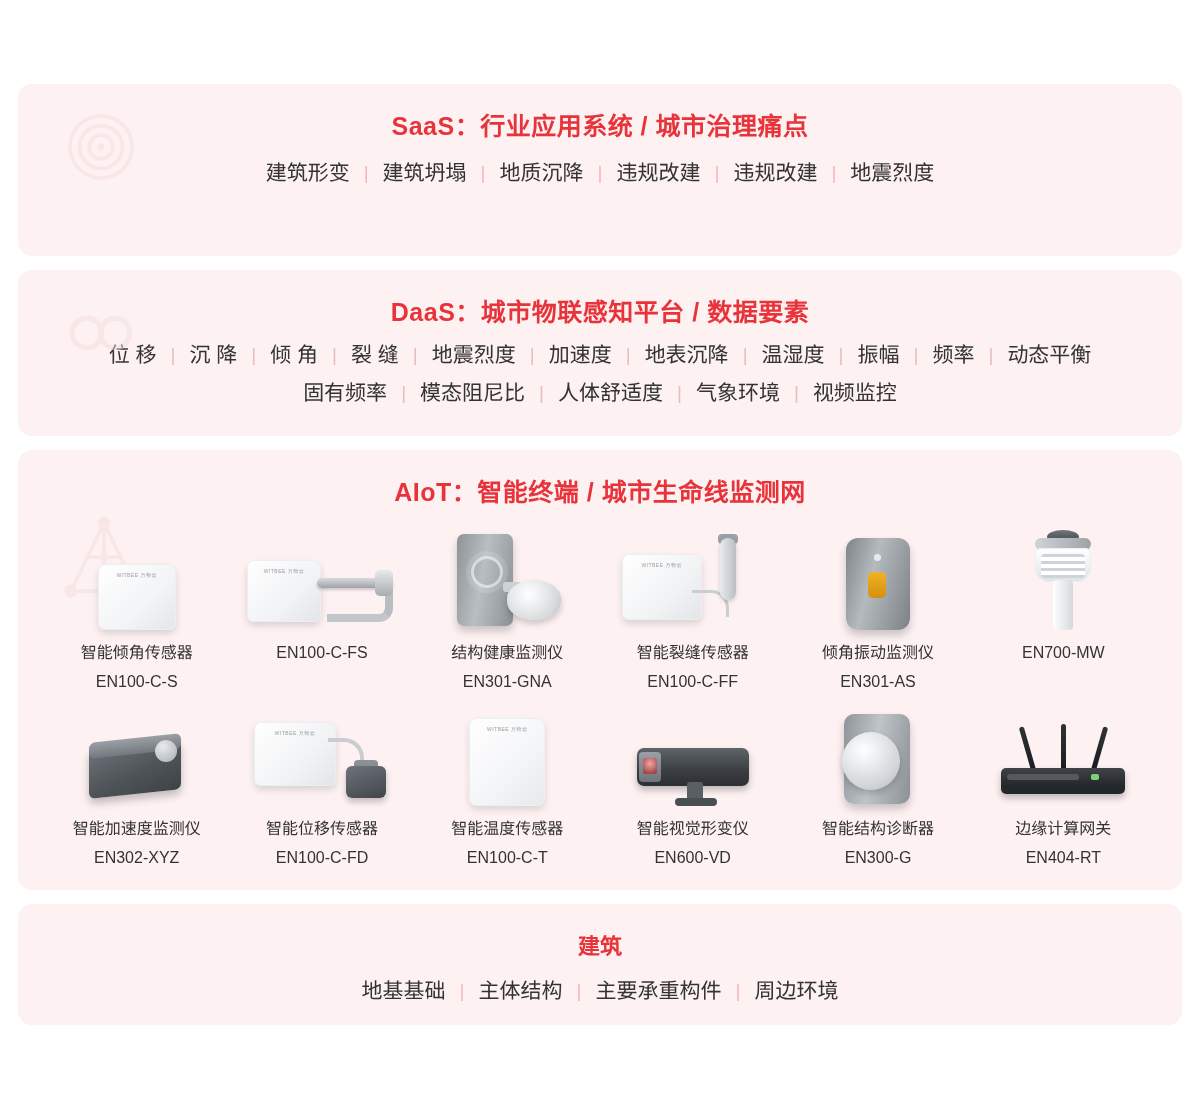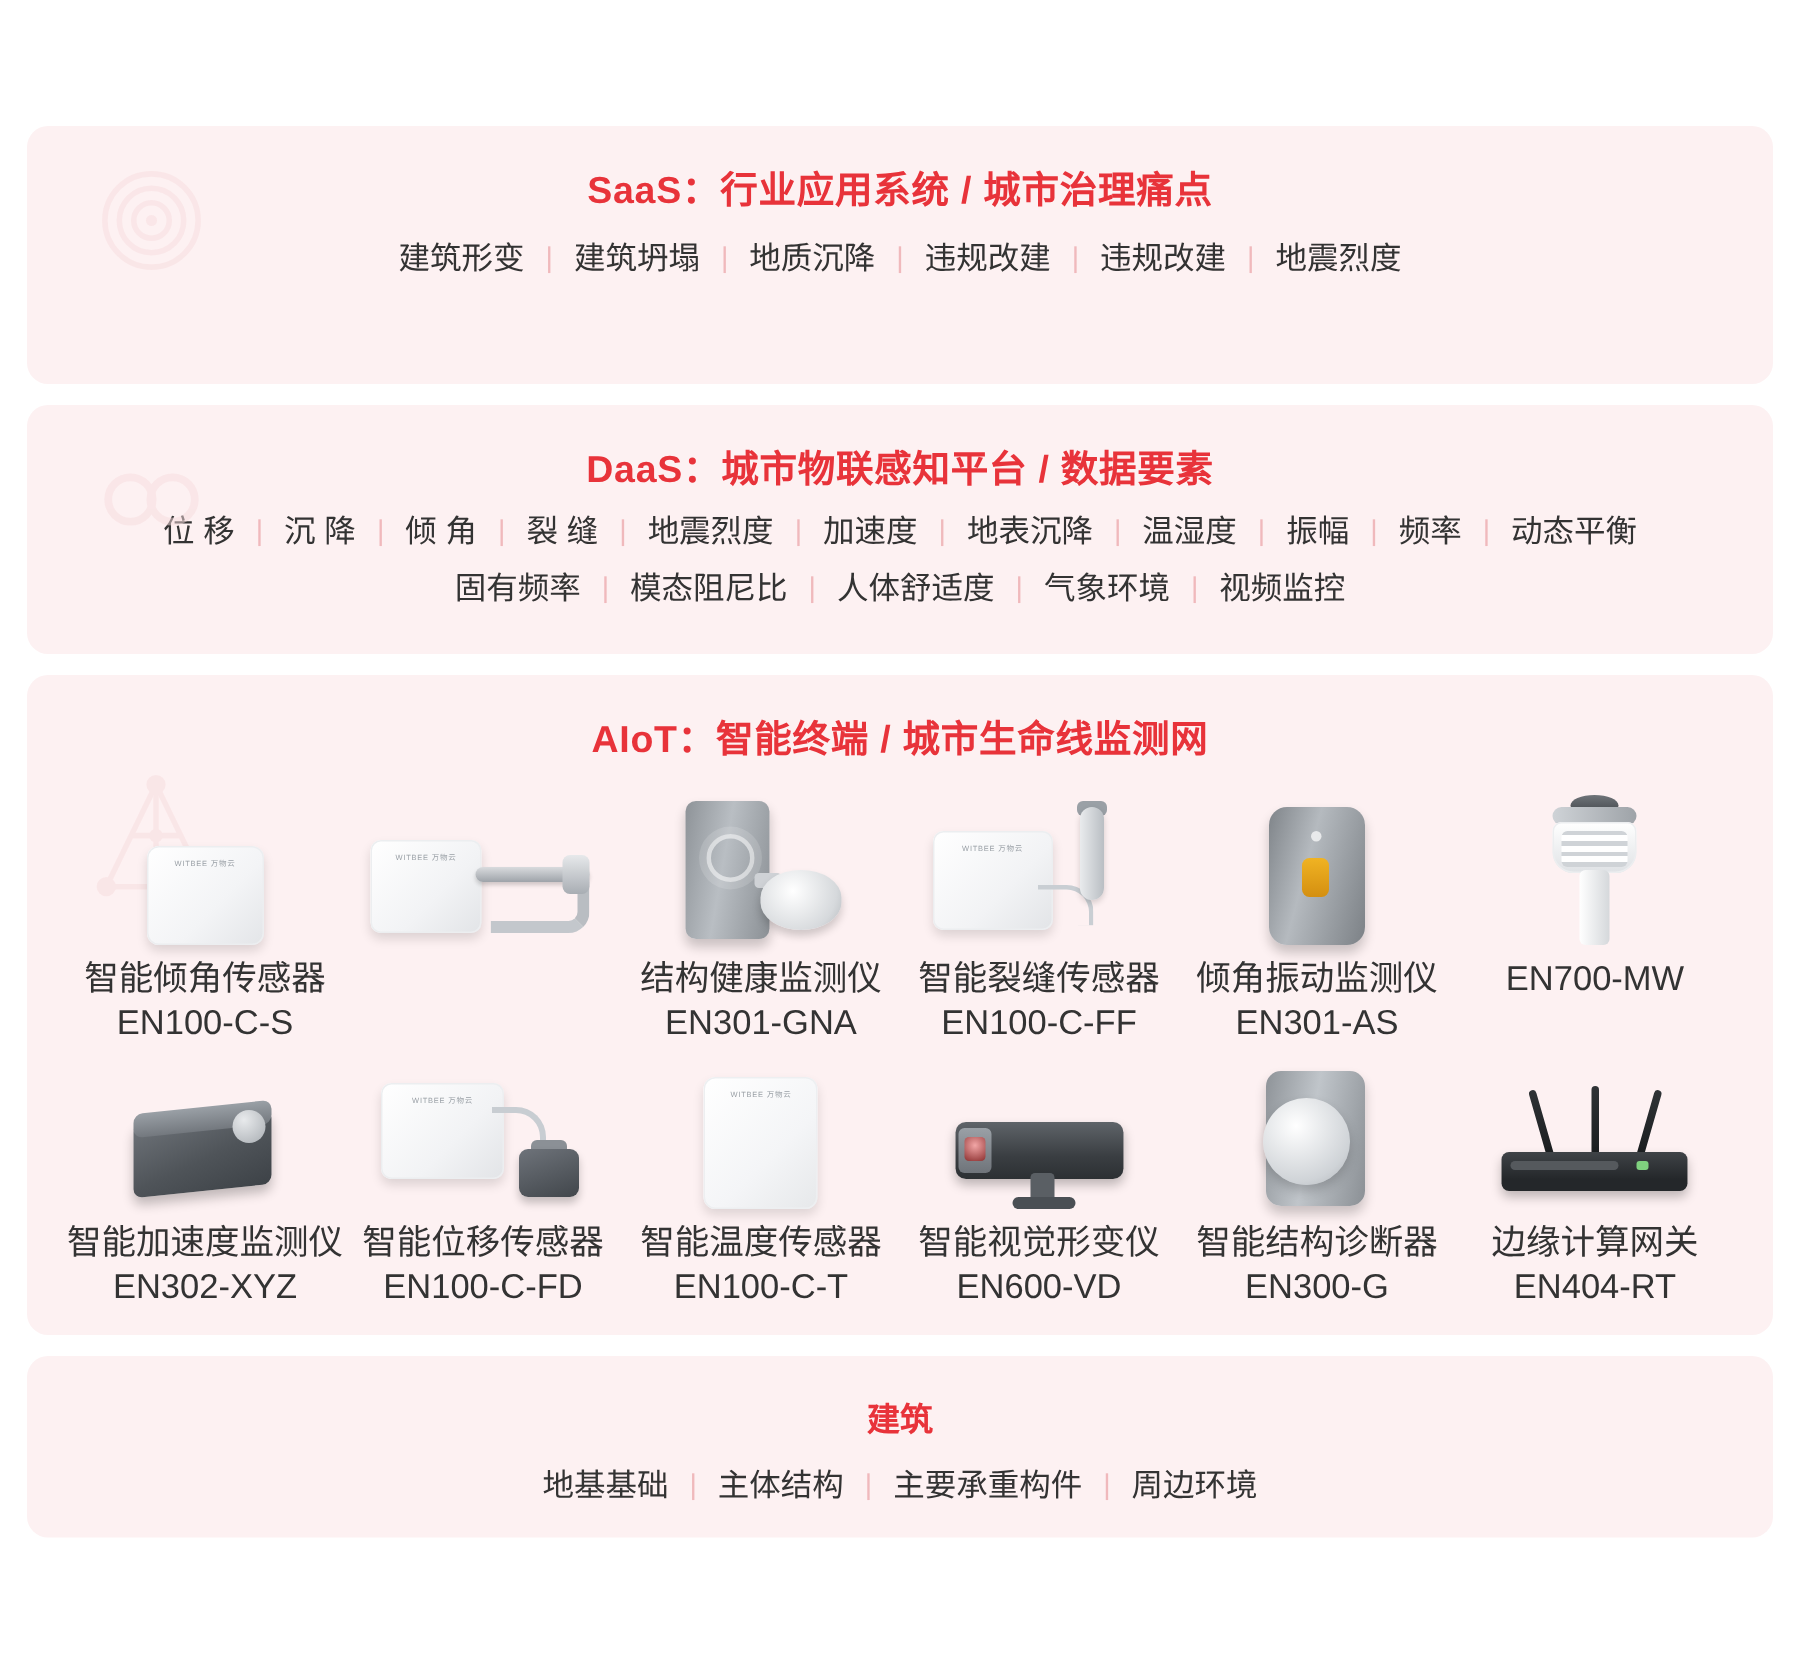--- a/index.html
+++ b/index.html
@@ -93,21 +93,21 @@
     text-align: center;
   }
   .device .art {
     height: 104px;
     display: flex;
     align-items: flex-end;
     justify-content: center;
     margin-bottom: 8px;
   }
   .device .name, .device .model {
-    font-size: 23px;
+    font-size: 16px;
     color: #333;
     line-height: 29px;
     white-space: nowrap;
   }
   .build-title {
     font-size: 22px;
     font-weight: bold;
     color: #e8333a;
     text-align: center;
     padding-top: 24px;
@@ -491,20 +491,21 @@
         <div class="art">
           <div class="d-strain">
             <div class="plate">
               <span class="logo-tag">WITBEE 万物云</span>
             </div>
             <div class="arm2"></div>
             <div class="arm"></div>
             <div class="knob"></div>
           </div>
         </div>
+        <div class="model">EN100-C-FS</div>
       </div>
 
       <div class="device">
         <div class="art">
           <div class="d-gna">
             <div class="body"></div>
             <div class="rings"></div>
             <div class="stem"></div>
             <div class="disc"></div>
           </div>

